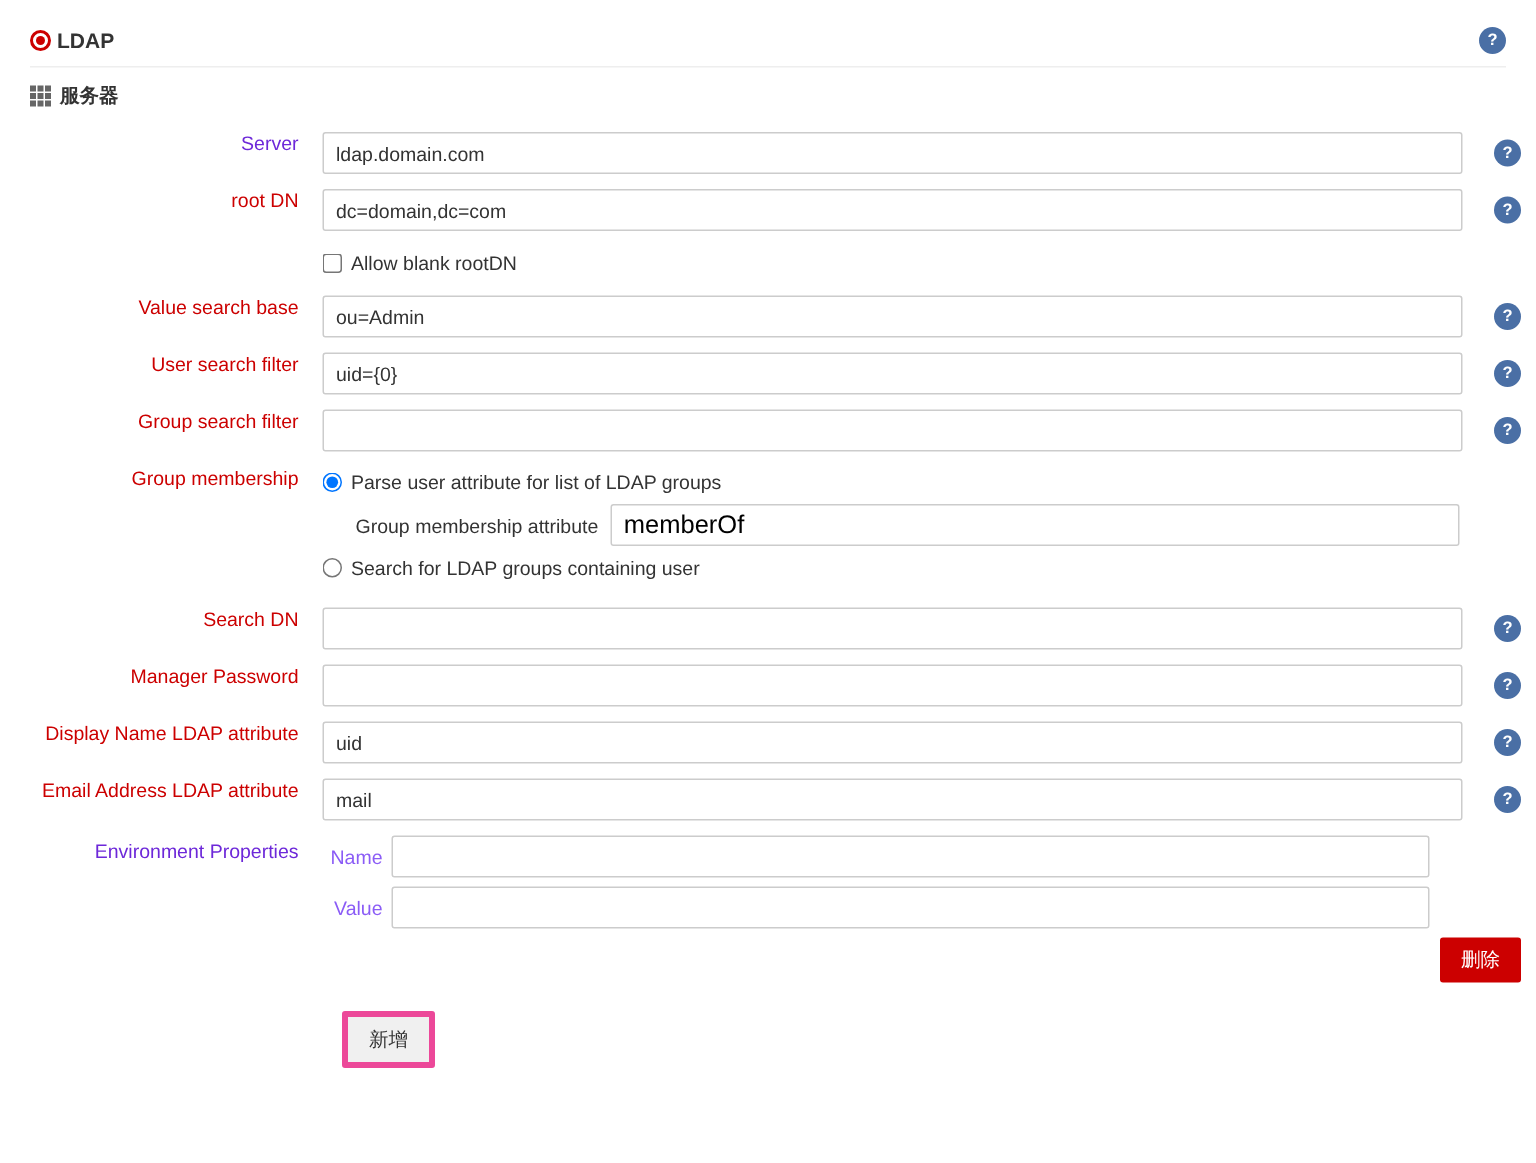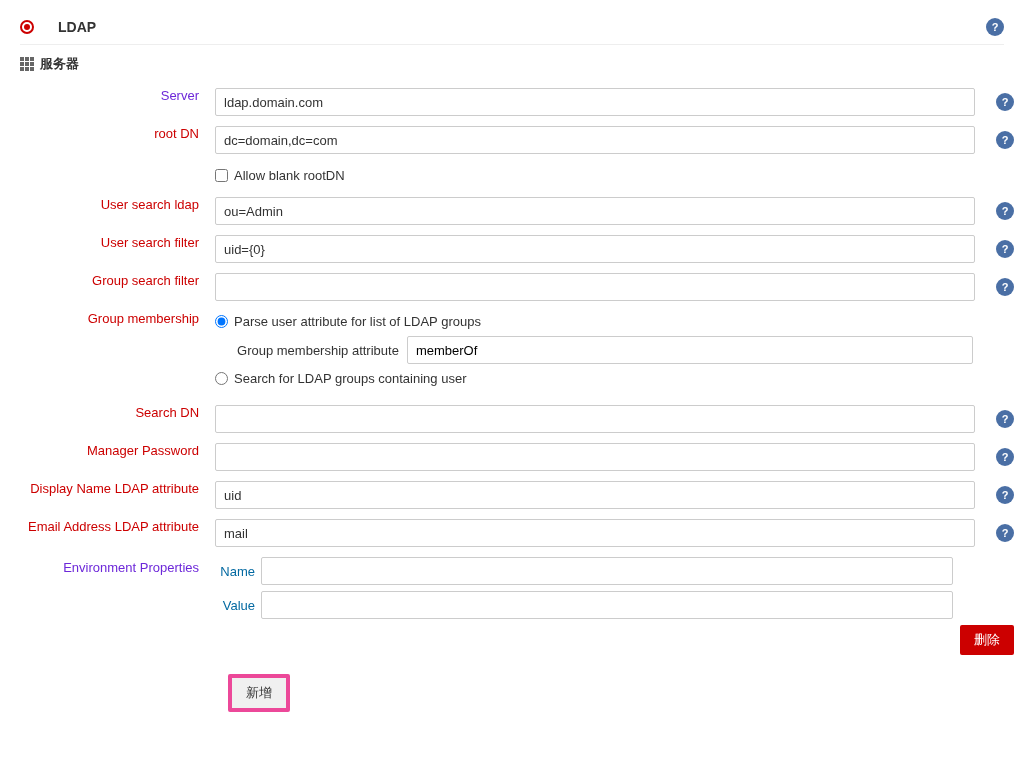--- a/index.html
+++ b/index.html
@@ -21,21 +21,21 @@
       align-items: center;
       justify-content: space-between;
       padding: 8px 0;
       border-bottom: 1px solid #eee;
       margin-bottom: 10px;
     }
 
     .page-title-area {
       display: flex;
       align-items: center;
-      gap: 24px;
+      gap: 4px;
     }
 
     .radio-dot {
       width: 14px;
       height: 14px;
       border-radius: 50%;
       border: 2px solid #c00;
       background: #fff;
       display: inline-flex;
       align-items: center;
@@ -194,21 +194,21 @@
       color: #333;
       white-space: nowrap;
     }
 
     .attribute-input {
       width: 566px;
       height: 28px;
       border: 1px solid #ccc;
       border-radius: 2px;
       padding: 4px 8px;
-      font-size: 13px;
+      font-size: 17px;
     }
 
     .delete-btn {
       background: #c00;
       color: white;
       border: none;
       padding: 6px 14px;
       font-size: 13px;
       cursor: pointer;
       border-radius: 2px;
@@ -226,21 +226,21 @@
 
     .env-name-row, .env-value-row {
       display: flex;
       align-items: center;
       gap: 6px;
       margin-bottom: 6px;
     }
 
     .env-label {
       font-size: 13px;
-      color: #0369a1;
+      color: #8b5cf6;
       width: 40px;
       text-align: right;
     }
 
     .env-input {
       width: 692px;
       height: 28px;
       border: 1px solid #ccc;
       border-radius: 2px;
       padding: 4px 8px;
@@ -316,21 +316,21 @@
       <td class="label-cell"></td>
       <td class="input-cell">
         <div class="checkbox-row">
           <input type="checkbox" style="">
           <span class="checkbox-label">Allow blank rootDN</span>
         </div>
       </td>
     </tr>
 
     <tr>
-      <td class="label-cell">User search ldap</td>
+      <td class="label-cell">Value search base</td>
       <td class="input-cell">
         <div class="input-row">
           <input class="text-input" type="text" value="ou=Admin" style="">
           <div class="help-icon">?</div>
         </div>
       </td>
     </tr>
 
     <tr>
       <td class="label-cell">User search filter</td>

